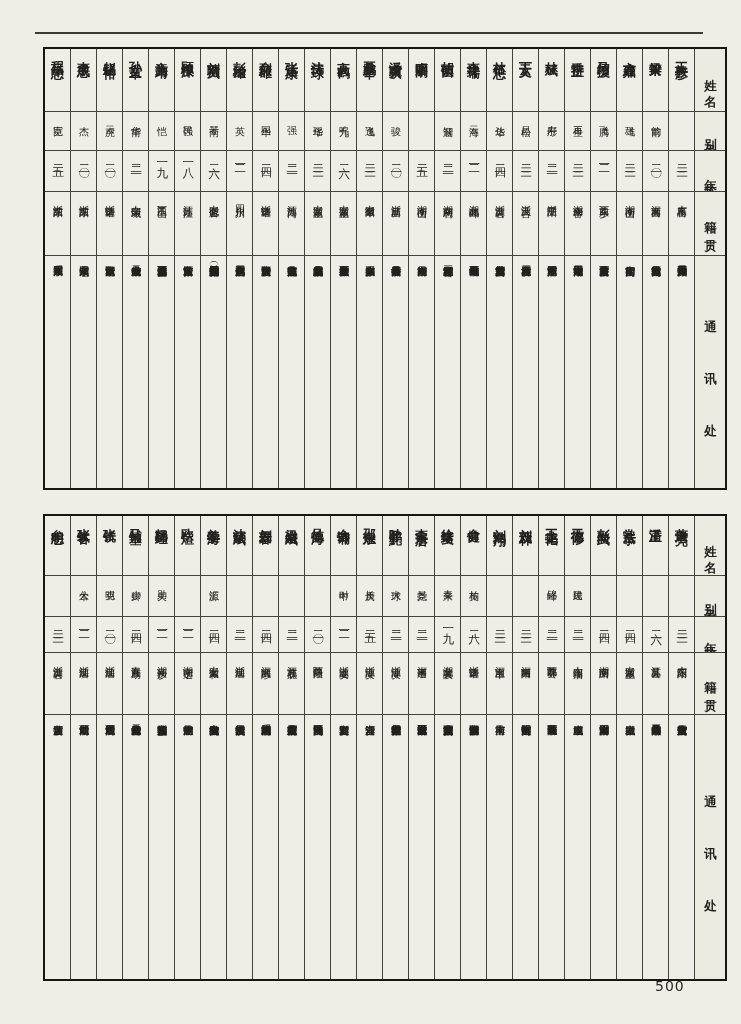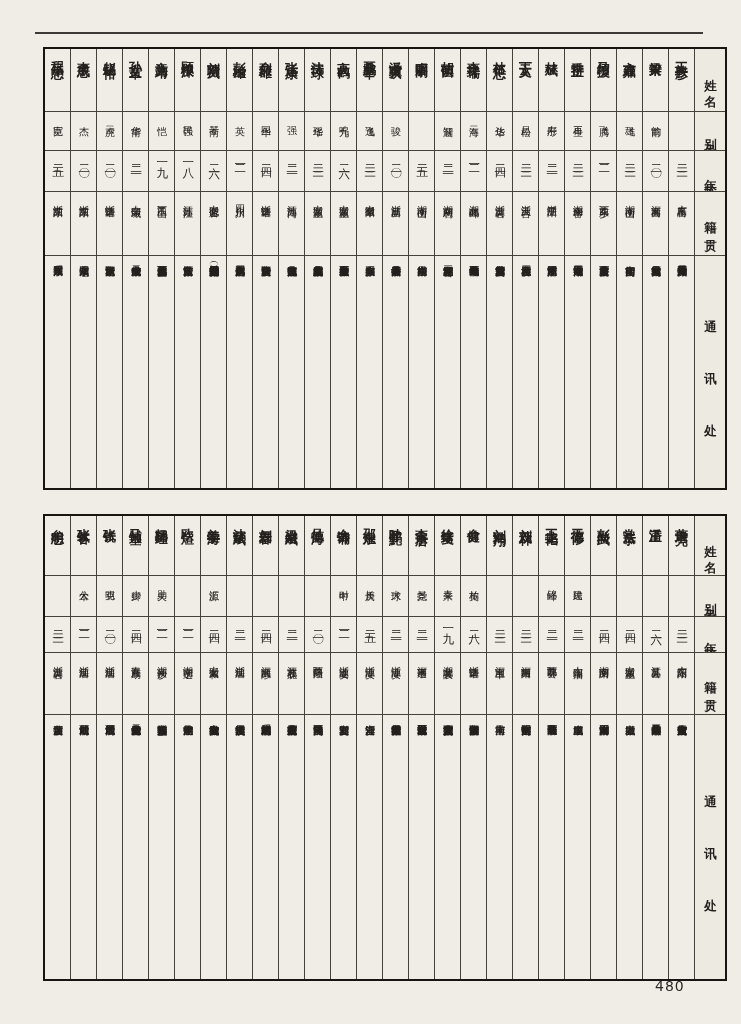--- a/index.html
+++ b/index.html
@@ -949,14 +949,14 @@
         </div>
         <div class="cell c-native">
           <span class="vtext">浙江黄岩</span>
         </div>
         <div class="cell c-addr">
           <span class="vtext">浙江黄岩茅畲镇</span>
         </div>
       </div>
     </div>
 
-  <div class="page-number">480</div>
+  <div class="page-number">500</div>
 </div>
 
 </body></html>

